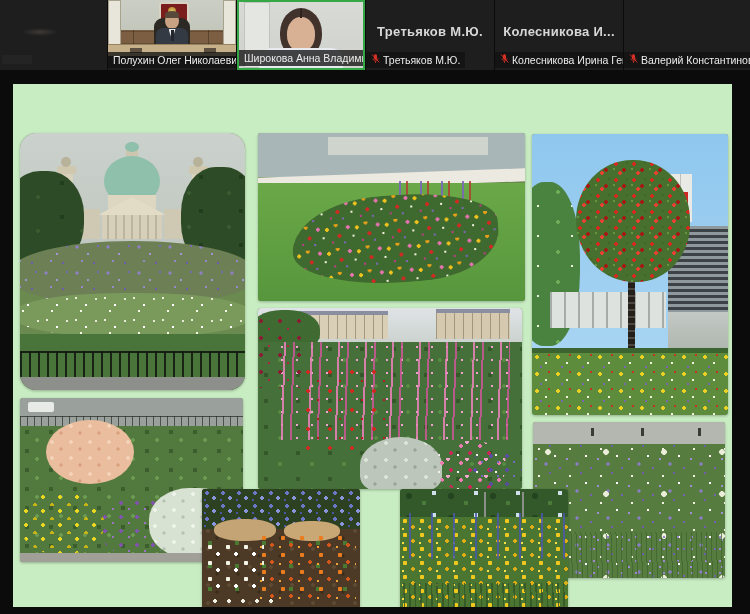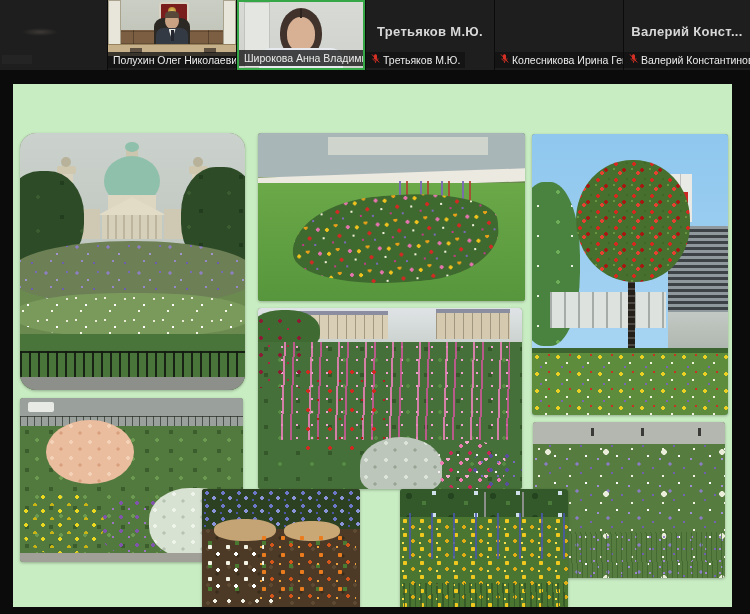--- a/index.html
+++ b/index.html
@@ -328,33 +328,33 @@
             <path d="M6 1.2c1.1 0 2 .9 2 2v3.4c0 1.1-.9 2-2 2s-2-.9-2-2V3.2c0-1.1.9-2 2-2z" fill="#d93025"></path>
             <path d="M2.6 6.8c0 1.9 1.5 3.4 3.4 3.4s3.4-1.5 3.4-3.4" stroke="#d93025" fill="none" stroke-width="1.1"></path>
             <path d="M6 10.4v2.4" stroke="#d93025" stroke-width="1.1"></path>
             <path d="M1.3 1.6l9.6 10.6" stroke="#d93025" stroke-width="1.3"></path>
           </svg></span>
       <span>Третьяков М.Ю.</span>
     </div>
   </div>
 
   <div class="tile" style="left:495px;width:128px">
+    <div class="center-name">Колесникова И...</div>
     <div class="name-label">
       <span class="mic"><svg viewBox="0 0 12 14" width="9" height="11">
             <path d="M6 1.2c1.1 0 2 .9 2 2v3.4c0 1.1-.9 2-2 2s-2-.9-2-2V3.2c0-1.1.9-2 2-2z" fill="#d93025"></path>
             <path d="M2.6 6.8c0 1.9 1.5 3.4 3.4 3.4s3.4-1.5 3.4-3.4" stroke="#d93025" fill="none" stroke-width="1.1"></path>
             <path d="M6 10.4v2.4" stroke="#d93025" stroke-width="1.1"></path>
             <path d="M1.3 1.6l9.6 10.6" stroke="#d93025" stroke-width="1.3"></path>
           </svg></span>
       <span>Колесникова Ирина Генн...</span>
     </div>
   </div>
 
   <div class="tile" style="left:624px;width:126px">
-    <div class="center-name">Валерий Конст...</div>
     <div class="name-label">
       <span class="mic"><svg viewBox="0 0 12 14" width="9" height="11">
             <path d="M6 1.2c1.1 0 2 .9 2 2v3.4c0 1.1-.9 2-2 2s-2-.9-2-2V3.2c0-1.1.9-2 2-2z" fill="#d93025"></path>
             <path d="M2.6 6.8c0 1.9 1.5 3.4 3.4 3.4s3.4-1.5 3.4-3.4" stroke="#d93025" fill="none" stroke-width="1.1"></path>
             <path d="M6 10.4v2.4" stroke="#d93025" stroke-width="1.1"></path>
             <path d="M1.3 1.6l9.6 10.6" stroke="#d93025" stroke-width="1.3"></path>
           </svg></span>
       <span>Валерий Константинович</span>
     </div>
   </div>

